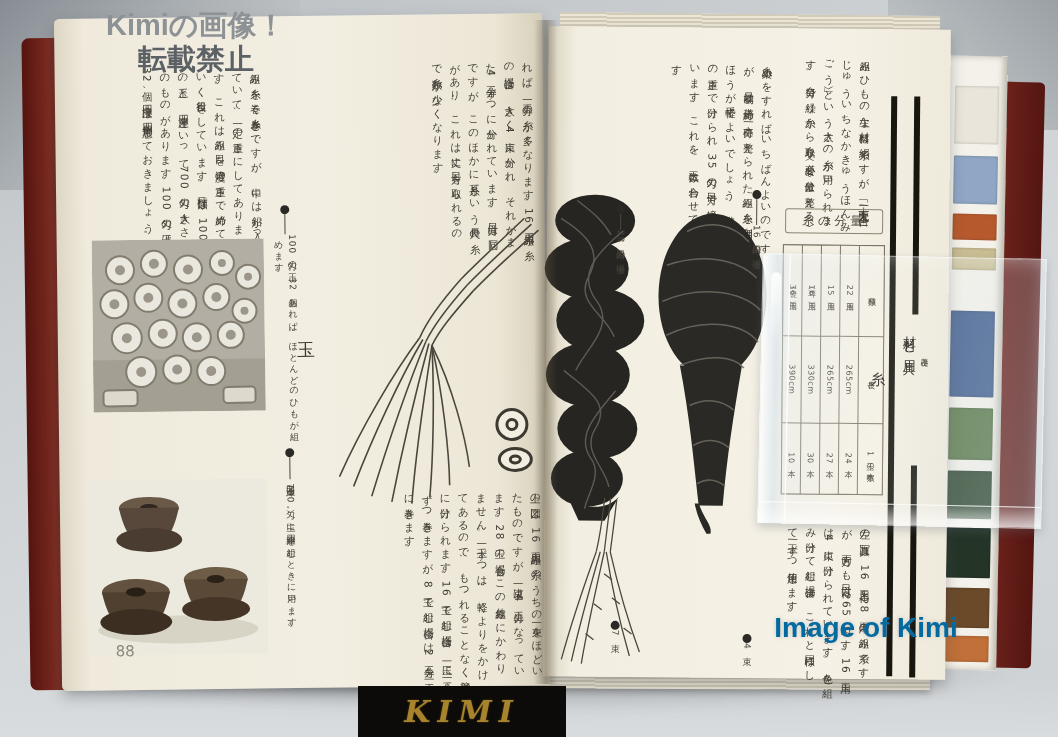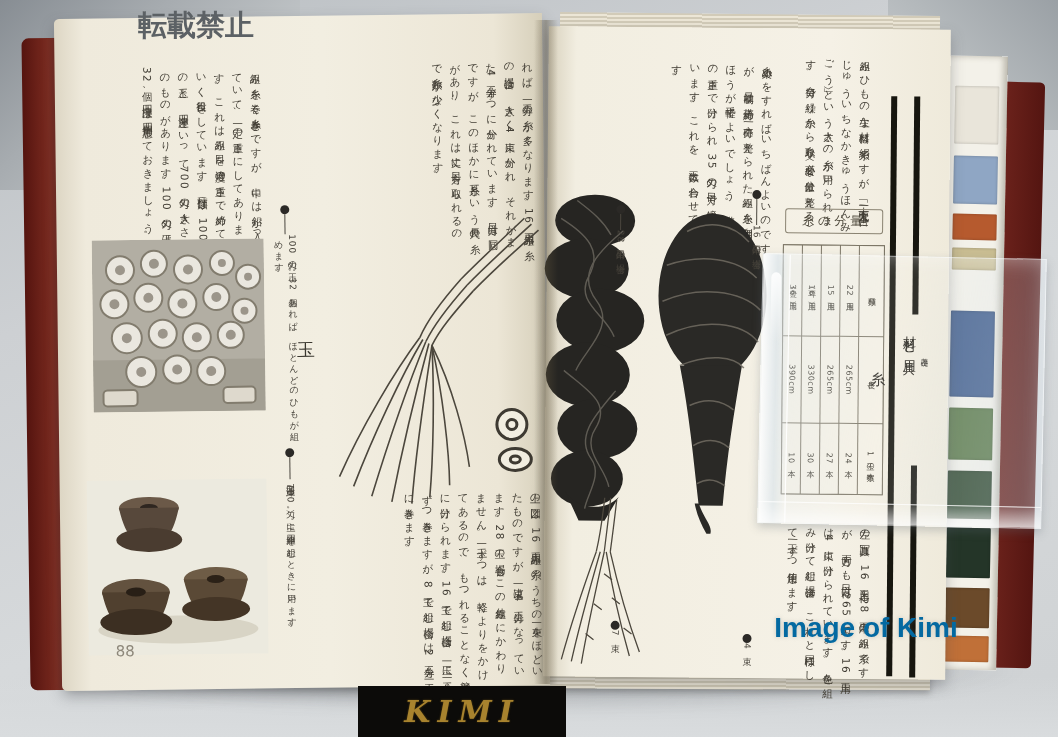--- a/index.html
+++ b/index.html
@@ -348,17 +348,18 @@
   <div class="acr-left"></div>
   <div class="acr-bottom"></div>
   <div class="acr-gleam"></div>
 </div>
 
 <div class="abs kimi-band">
   <span>KIMI</span>
 </div>
 
 <div class="abs wm-top">
+  <div class="l1">Kimiの画像！</div>
   <div class="l2">転載禁止</div>
 </div>
 <div class="abs wm-bottom">
   <div>Image of Kimi</div>
 </div>
 
 </body></html>

